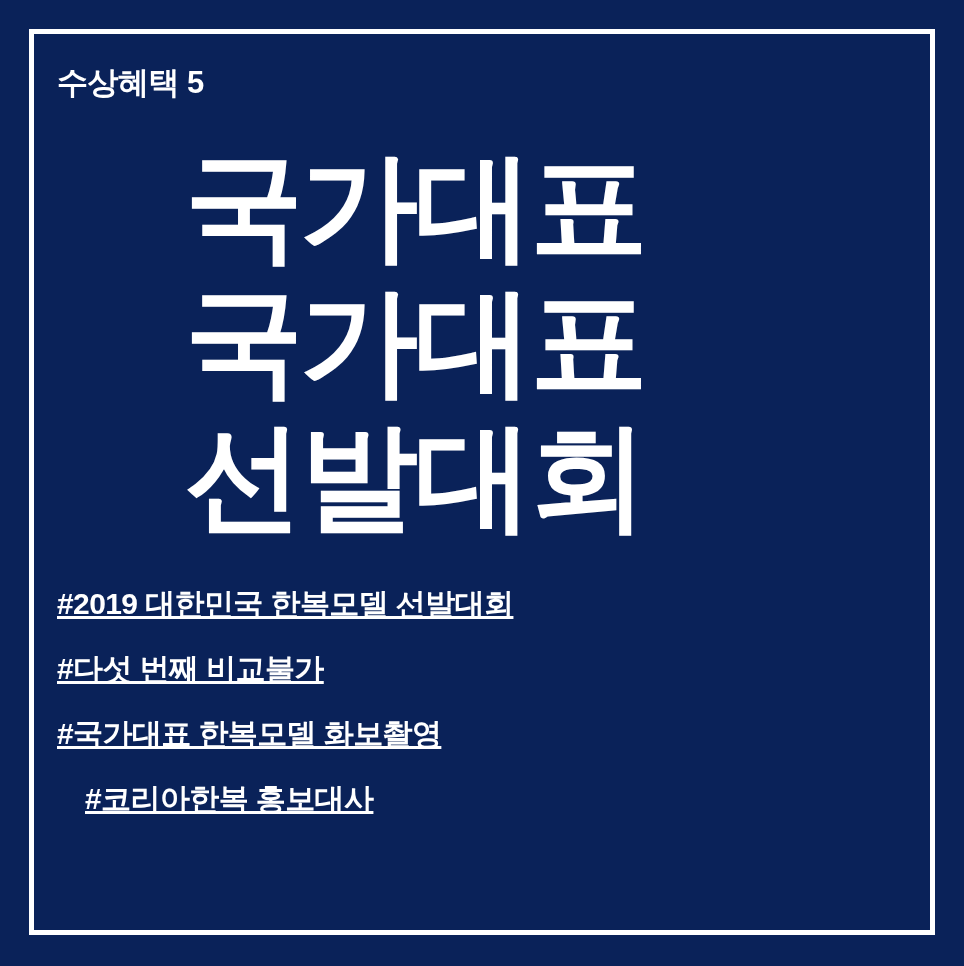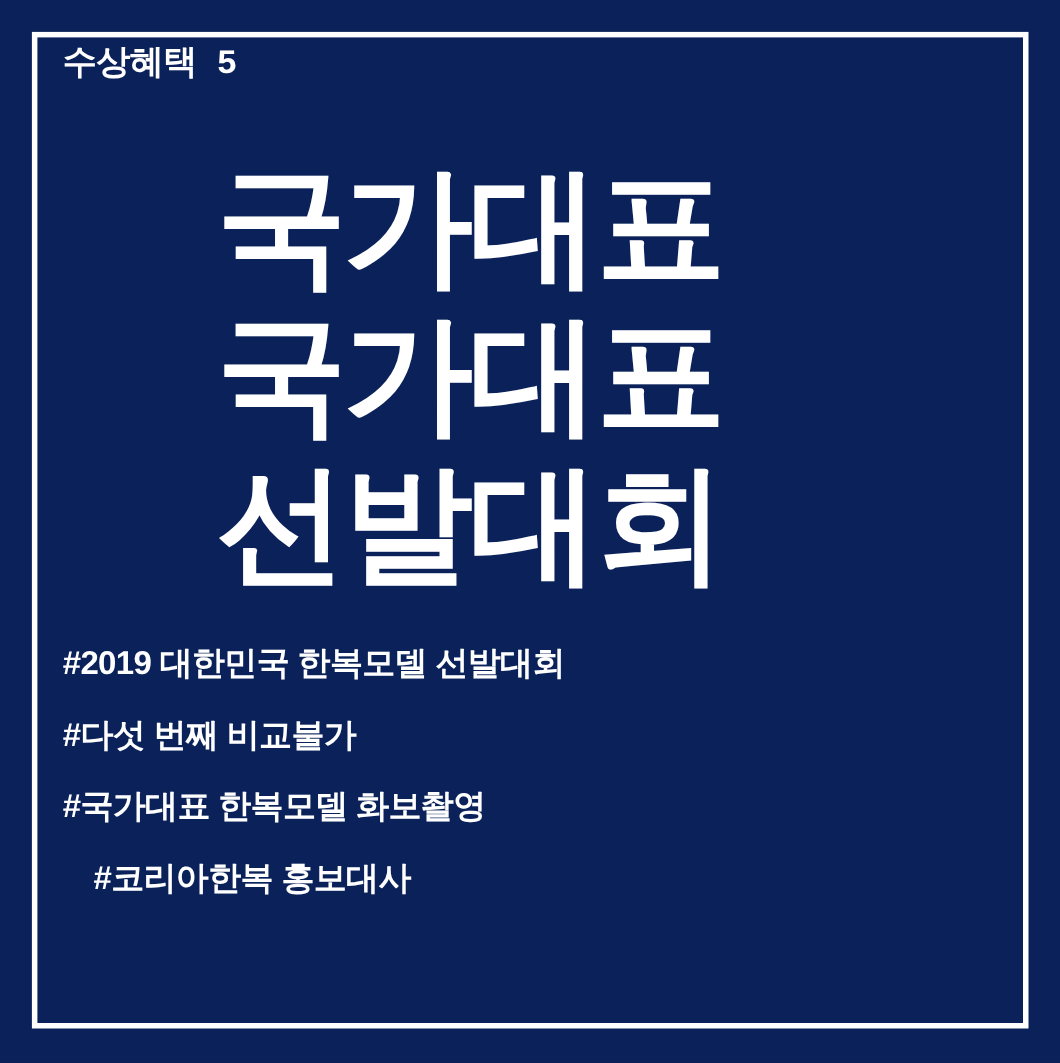--- a/index.html
+++ b/index.html
@@ -42,34 +42,33 @@
     width: 906px;
     height: 906px;
     box-sizing: border-box;
     padding: 0;
   }
 
   
   .eyebrow {
     position: absolute;
     left: 28px;
-    top: 13px;
+    top: 37px;
     font-size: 31px;
     font-weight: bold;
     color: #ffffff;
     letter-spacing: -0.5px;
     line-height: 1.1;
     white-space: nowrap;
-    font-family: Liberation Mono, monospace;
   }
 
   
   .headline {
     position: absolute;
-    left: 12px;
+    left: 0;
     top: 110px;
     width: 754px;
     text-align: center;
     color: #ffffff;
   }
   .headline .hl-line {
     display: block;
     font-size: 118px;
     font-weight: bold;
     line-height: 1.145;
@@ -87,20 +86,21 @@
   }
   .tag-line {
     display: block;
     font-size: 30px;
     font-weight: bold;
     color: #ffffff;
     line-height: 1;
     letter-spacing: -0.6px;
     margin-bottom: 35px;
     white-space: nowrap;
+    text-decoration: underline;
   }
   .tag-line:last-child {
     margin-bottom: 0;
     margin-left: 28px;
   }
 </style>
 </head>
 <body>
 
 <div class="poster">

